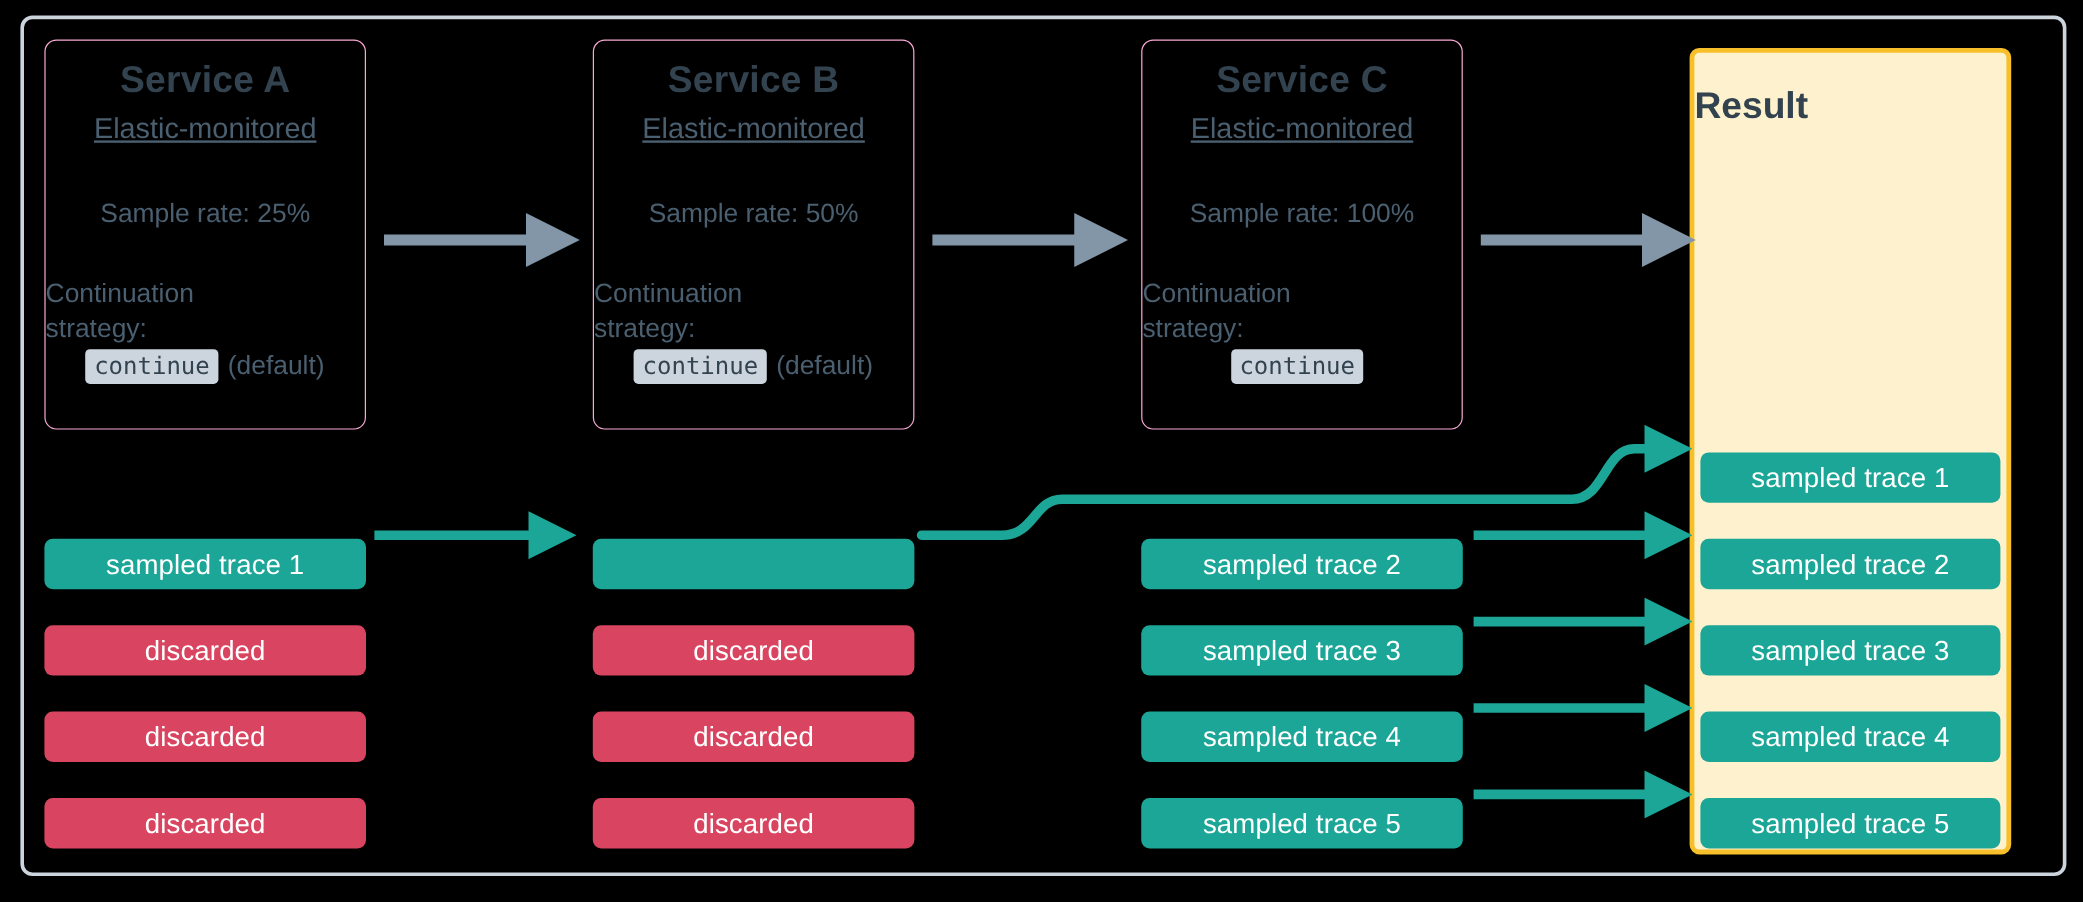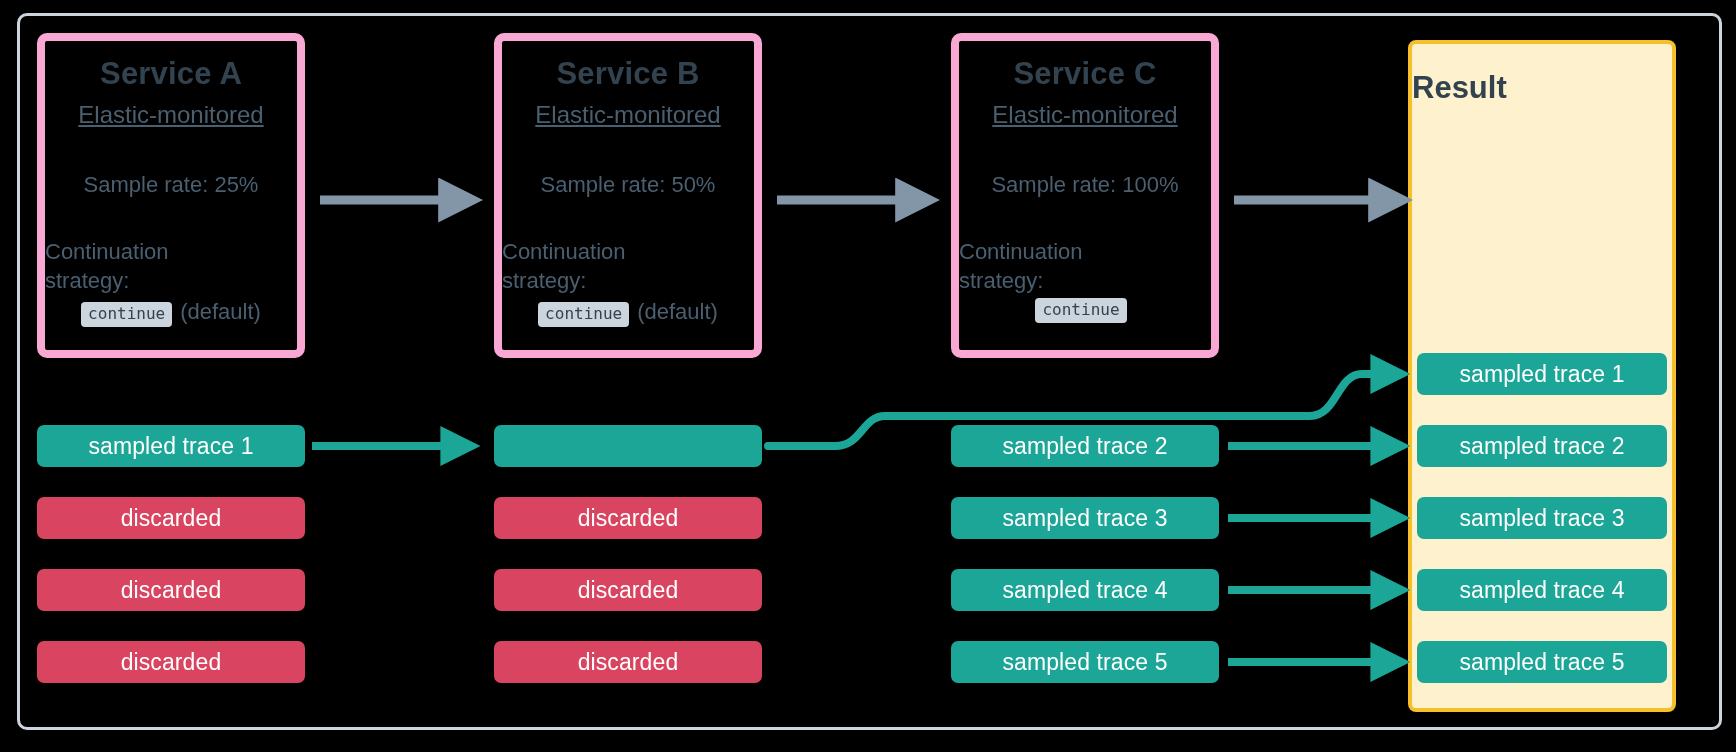--- a/index.html
+++ b/index.html
@@ -12,21 +12,21 @@
   
   .outer-frame{
     position:absolute;left:17px;top:13px;width:1705px;height:717px;
     border:3px solid #ccd4de;border-radius:10px;box-sizing:border-box;
     background:transparent;pointer-events:none;
   }
 
   
   .service-card{
     position:absolute;top:33px;width:268px;height:325px;
-    border:8px solid #f9a8d4;border-radius:10px;box-sizing:border-box;
+    border:1px solid #f9a8d4;border-radius:10px;box-sizing:border-box;
     background:transparent;
     display:flex;flex-direction:column;align-items:center;
     padding-top:16px;
   }
   .svc-title{
     font-size:31px;font-weight:bold;color:#32434f;letter-spacing:.2px;
     margin:0 0 10px 0;line-height:1.1;
   }
   .svc-sub{
     font-size:24px;color:#4a5f70;line-height:1.2;margin:0;text-decoration:underline;
@@ -39,21 +39,21 @@
     text-align:left;width:100%;
   }
   .strategy-line{display:block;}
   .code-row{
     margin-top:3px;display:flex;justify-content:center;align-items:baseline;gap:8px;
     white-space:nowrap;
   }
   code.inline{
     font-family:"DejaVu Sans Mono", monospace;
     background:#ccd4de;color:#32434f;
-    font-size:16px;padding:3px 7px;border-radius:4px;display:inline-block;
+    font-size:20px;padding:3px 7px;border-radius:4px;display:inline-block;
     line-height:1.15;
   }
   .default-note{font-size:22px;color:#4a5f70;}
 
   
   .result-card{
     position:absolute;left:1408px;top:40px;width:268px;height:672px;
     background:#fdf2cd;border:4px solid #f7c02a;border-radius:8px;
     box-sizing:border-box;
   }
@@ -61,20 +61,21 @@
     text-align:left;margin-top:26px;
     font-size:31px;font-weight:bold;color:#32434f;
   }
 
   
   .chip{
     position:absolute;height:42px;border-radius:7px;
     display:flex;align-items:center;justify-content:center;
     color:#ffffff;font-size:23px;letter-spacing:.1px;
     box-sizing:border-box;
+    margin-top:24px;
   }
   .chip.sampled{background:#1ba697;}
   .chip.discarded{background:#d94560;}
   .chip.col{width:268px;}
   .chip.res{width:250px;left:1417px;}
 
   
   svg.arrows{position:absolute;left:0;top:0;width:1736px;height:752px;pointer-events:none;}
 </style>
 </head>

